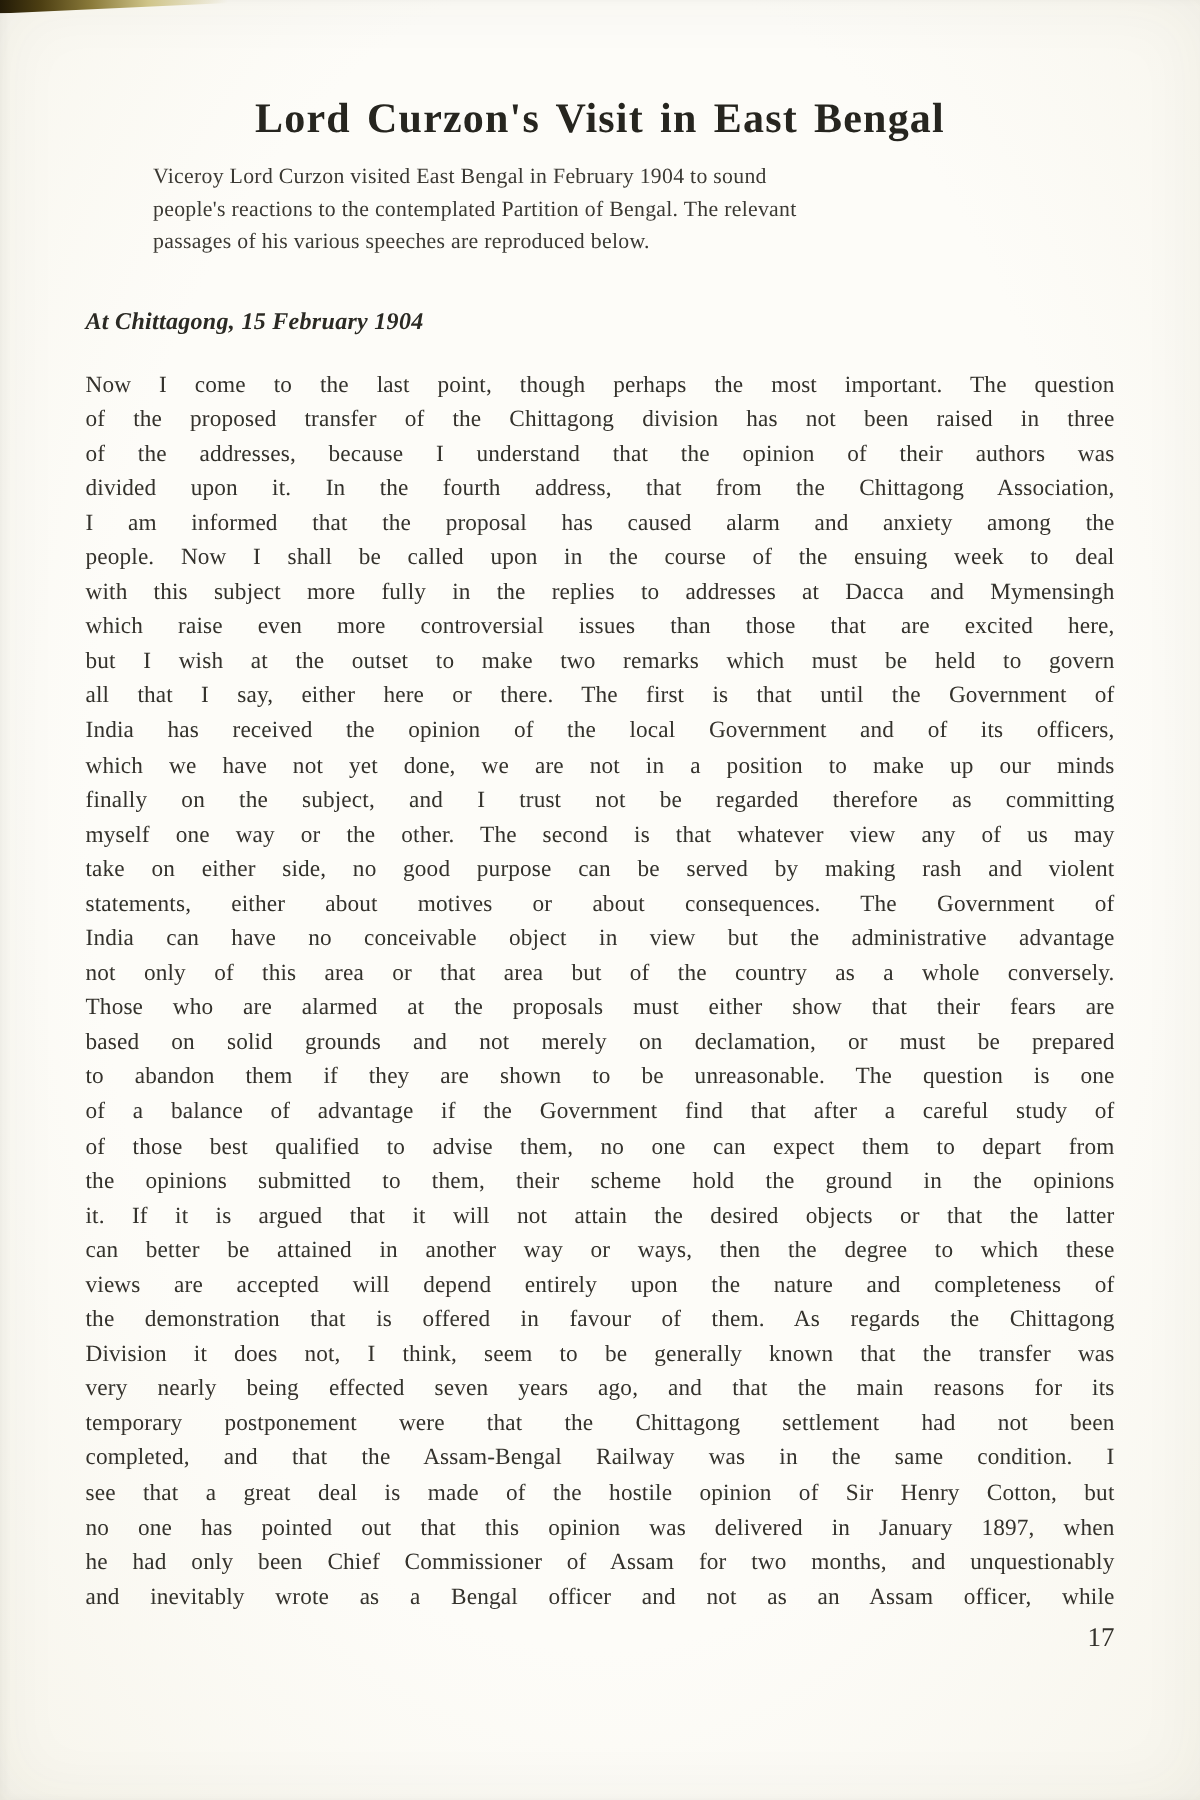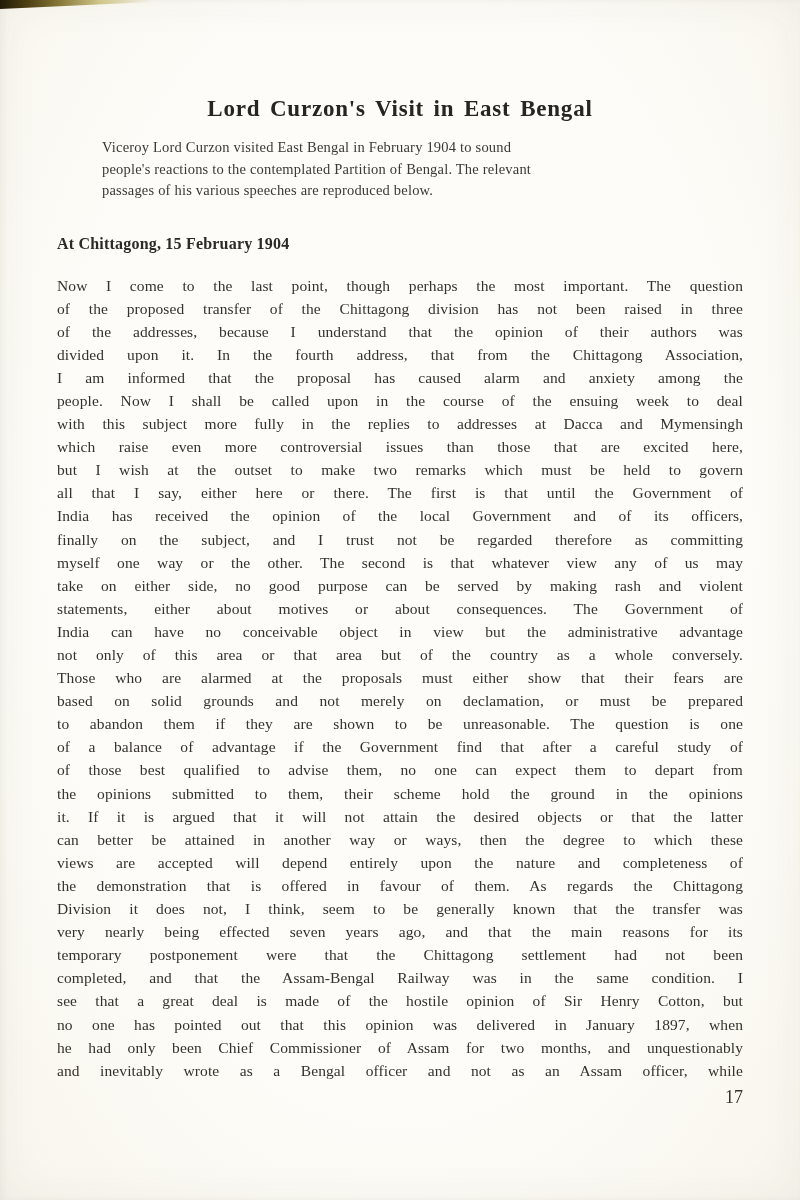--- a/index.html
+++ b/index.html
@@ -29,23 +29,23 @@
     clip-path: polygon(0 0, 100% 0, 100% 22%, 0 100%);
   }
   .content {
     position: absolute;
     left: 57px;
     top: 0;
     width: 686px;
   }
   .doc-title {
     margin: 0;
-    padding-top: 94px;
+    padding-top: 65px;
     text-align: center;
-    font-size: 23px;
+    font-size: 28px;
     line-height: 30px;
     font-weight: 600;
     letter-spacing: 0.8px;
     word-spacing: 3px;
     color: #26251f;
   }
   .doc-subtitle {
     margin: 13px auto 18px auto;
     width: 596px;
     font-size: 14.5px;
@@ -53,20 +53,21 @@
     letter-spacing: 0.2px;
     color: #3b3933;
   }
   .section-heading {
     margin: 30px 0 0 0;
     font-size: 16px;
     line-height: 23px;
     font-weight: bold;
     letter-spacing: 0.2px;
     color: #2b2a24;
+    font-style: italic;
   }
   .body-block {
     margin-top: 19px;
   }
   .body-line {
     font-size: 15.5px;
     line-height: 23.1px;
     text-align: justify;
     text-align-last: justify;
     letter-spacing: 0.1px;
@@ -98,20 +99,21 @@
         <div class="body-line">of the proposed transfer of the Chittagong division has not been raised in three</div>
         <div class="body-line">of the addresses, because I understand that the opinion of their authors was</div>
         <div class="body-line">divided upon it. In the fourth address, that from the Chittagong Association,</div>
         <div class="body-line">I am informed that the proposal has caused alarm and anxiety among the</div>
         <div class="body-line">people. Now I shall be called upon in the course of the ensuing week to deal</div>
         <div class="body-line">with this subject more fully in the replies to addresses at Dacca and Mymensingh</div>
         <div class="body-line">which raise even more controversial issues than those that are excited here,</div>
         <div class="body-line">but I wish at the outset to make two remarks which must be held to govern</div>
         <div class="body-line">all that I say, either here or there. The first is that until the Government of</div>
         <div class="body-line">India has received the opinion of the local Government and of its officers,</div>
+        <div class="body-line">which we have not yet done, we are not in a position to make up our minds</div>
         <div class="body-line">finally on the subject, and I trust not be regarded therefore as committing</div>
         <div class="body-line">myself one way or the other. The second is that whatever view any of us may</div>
         <div class="body-line">take on either side, no good purpose can be served by making rash and violent</div>
         <div class="body-line">statements, either about motives or about consequences. The Government of</div>
         <div class="body-line">India can have no conceivable object in view but the administrative advantage</div>
         <div class="body-line">not only of this area or that area but of the country as a whole conversely.</div>
         <div class="body-line">Those who are alarmed at the proposals must either show that their fears are</div>
         <div class="body-line">based on solid grounds and not merely on declamation, or must be prepared</div>
         <div class="body-line">to abandon them if they are shown to be unreasonable. The question is one</div>
         <div class="body-line">of a balance of advantage if the Government find that after a careful study of</div>

